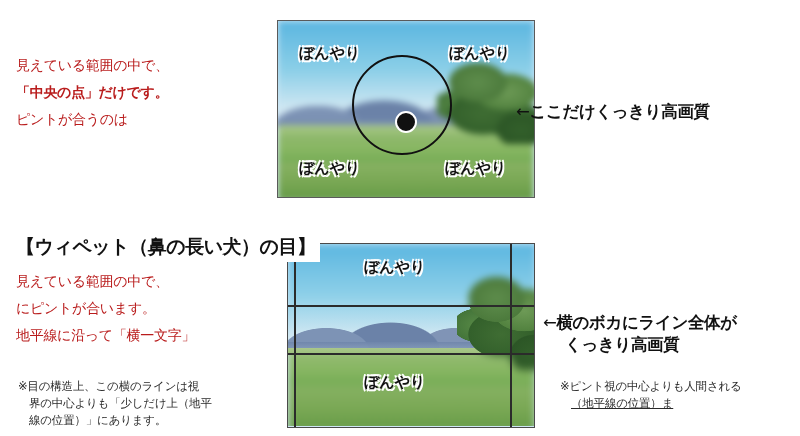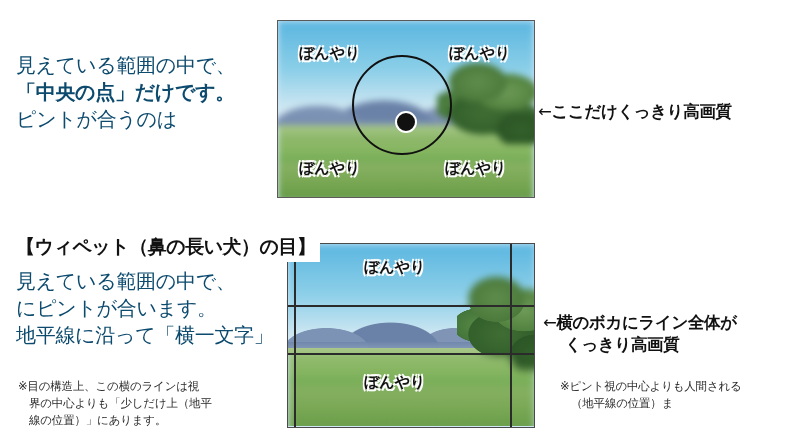--- a/index.html
+++ b/index.html
@@ -93,37 +93,37 @@
   .jp{font-family:"DejaVu Sans","Liberation Sans",sans-serif;}
   .title{
     position:absolute;
     font-weight:700;font-size:19px;letter-spacing:-.5px;
     color:#121212;background:#fff;padding:2px 4px;white-space:nowrap;z-index:6;
   }
   #title1{left:12px;top:8px;}
   #title2{left:12px;top:232px;}
 
   .body-text{
-    position:absolute;font-size:20px;line-height:27px;color:#0c4a6e;letter-spacing:-.3px;
+    position:absolute;font-size:14px;line-height:27px;color:#b91c1c;letter-spacing:-.3px;
   }
   #body1{left:16px;top:52px;}
   #body2{left:16px;top:268px;}
 
   .note{
     position:absolute;font-size:11.5px;line-height:17px;color:#2a2a2a;letter-spacing:-.2px;
   }
   #note1{left:18px;top:366px;width:250px;text-indent:0;margin-top:12px;}
   #note1 .ind{display:block;padding-left:11px;font-family:Liberation Serif, serif;}
   #note2{left:560px;top:378px;width:236px;}
-  #note2 .ind{display:block;padding-left:11px;}
+  #note2 .ind{display:block;padding-left:11px;text-decoration:underline;}
 
   .callout{
     position:absolute;font-weight:700;font-size:16.5px;line-height:22px;color:#111;letter-spacing:-.4px;
   }
-  #callout1{left:538px;top:101px;}
+  #callout1{left:516px;top:101px;}
   #callout2{left:543px;top:312px;}
   .callout .arrow{font-weight:400;}
   #callout2 .l2{display:block;padding-left:22px;}
 </style>
 </head>
 <body>
 
 <div class="stage">
 
   <div class="photo" id="panel1-photo">

